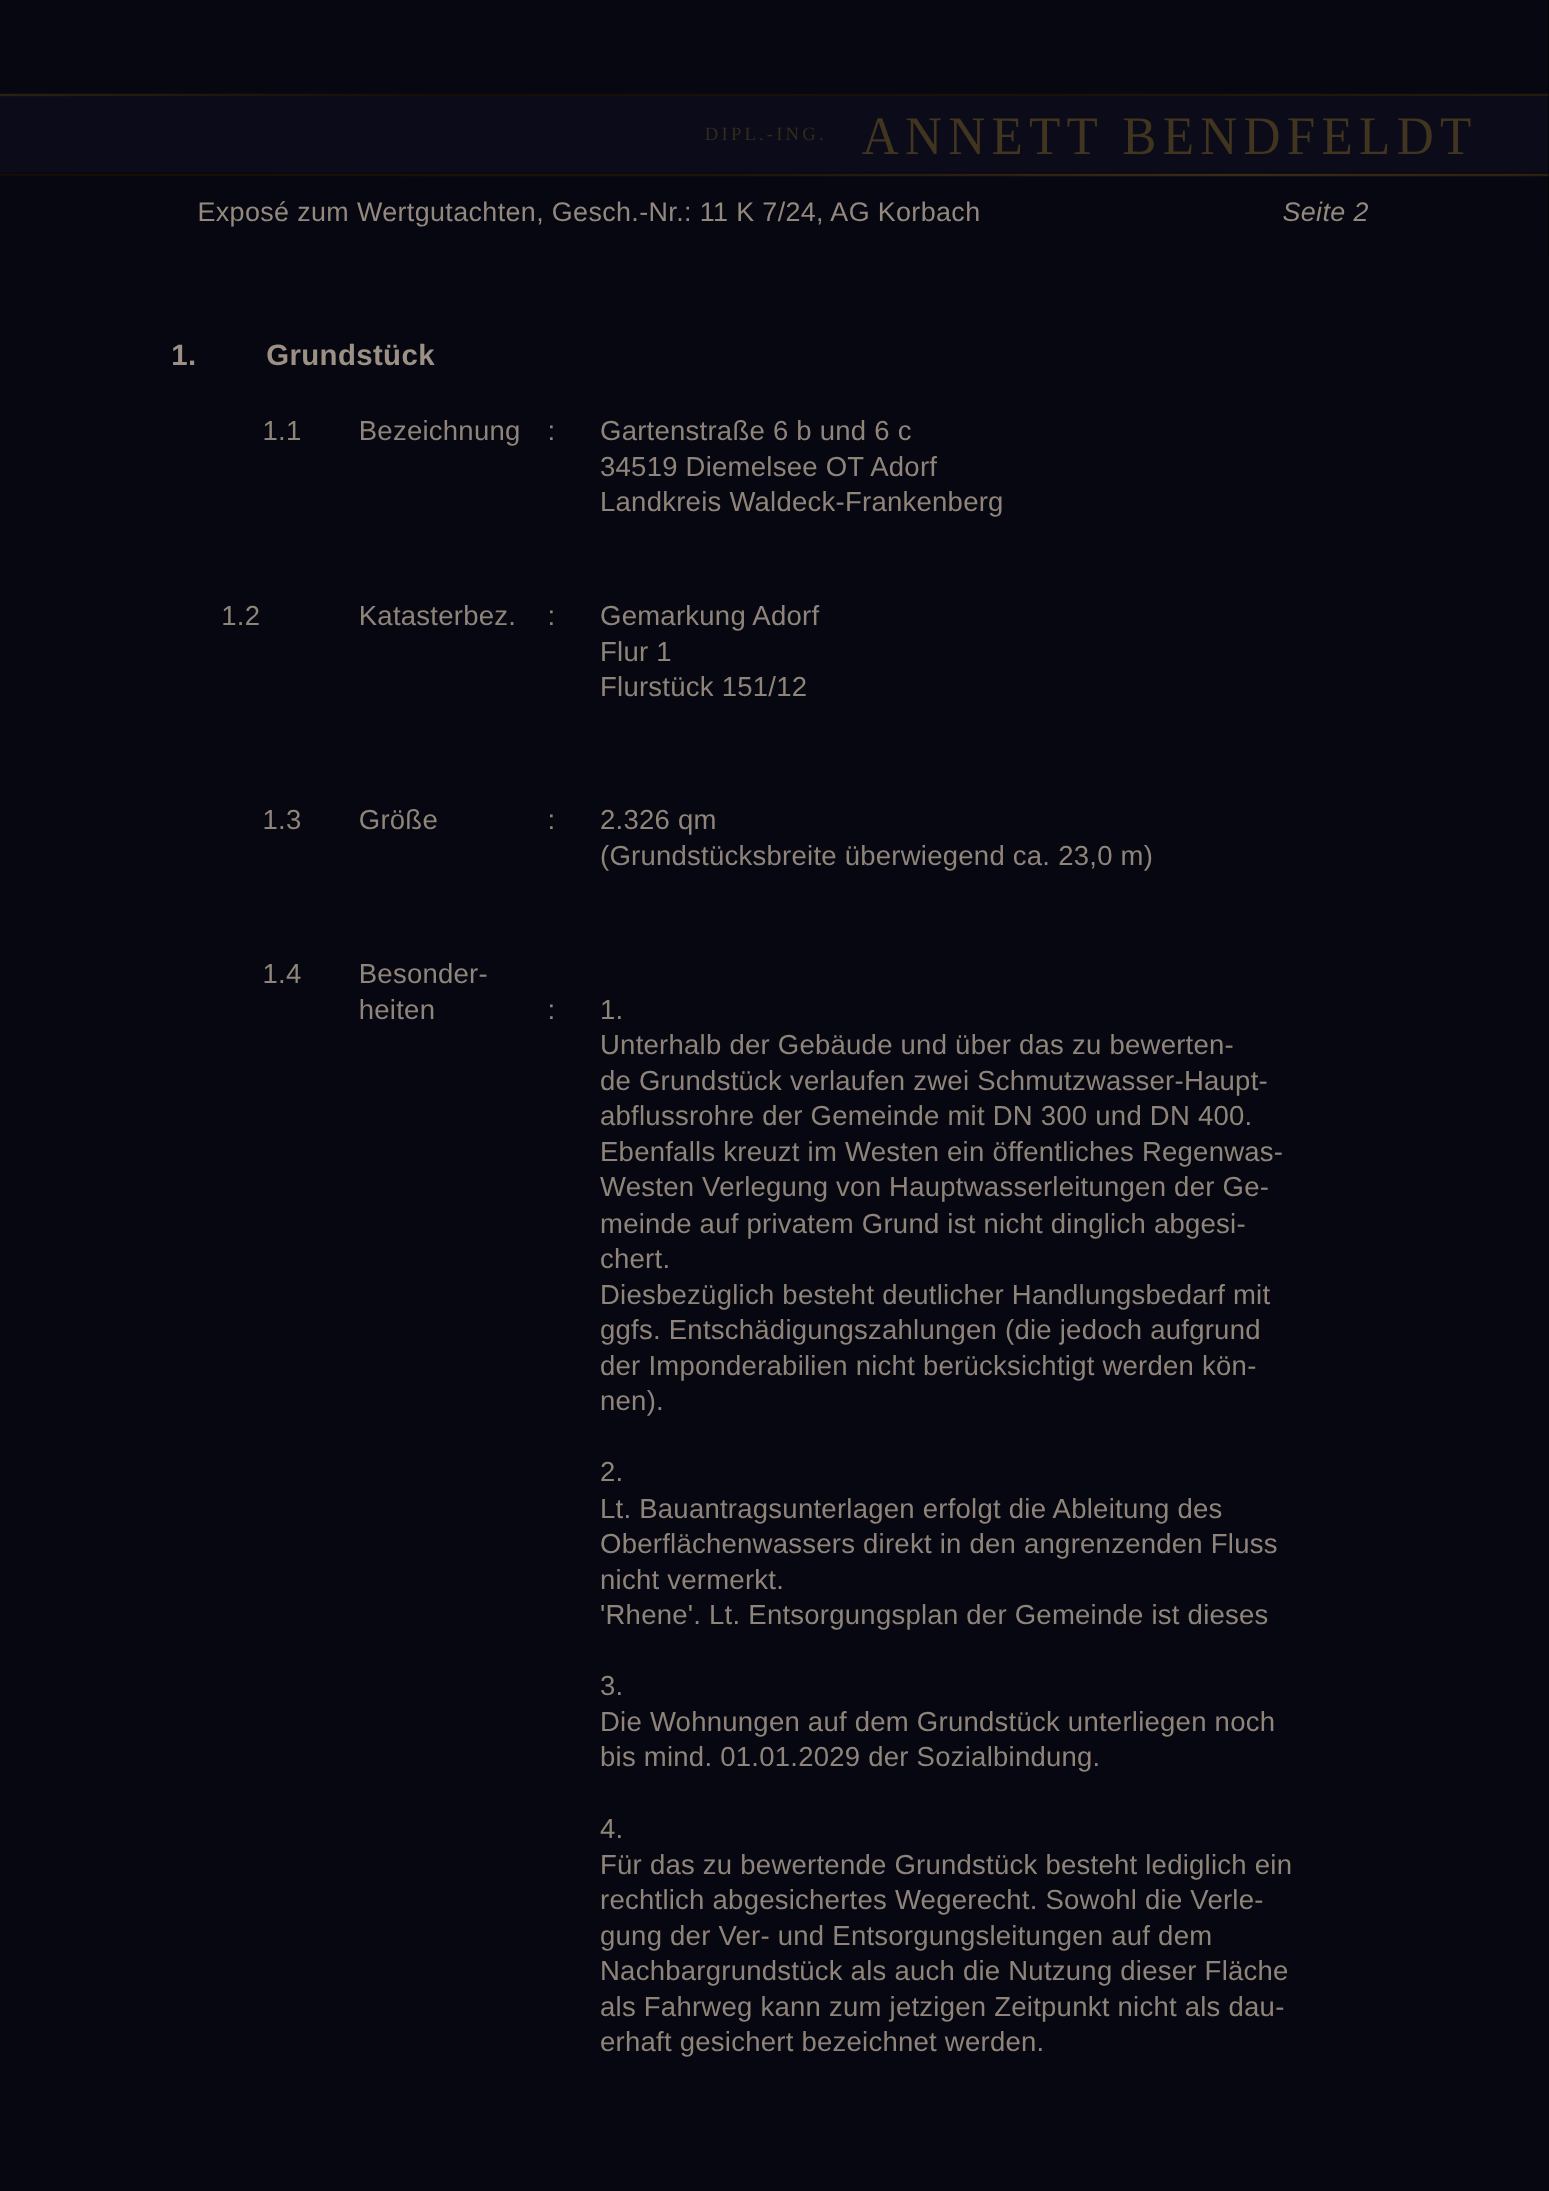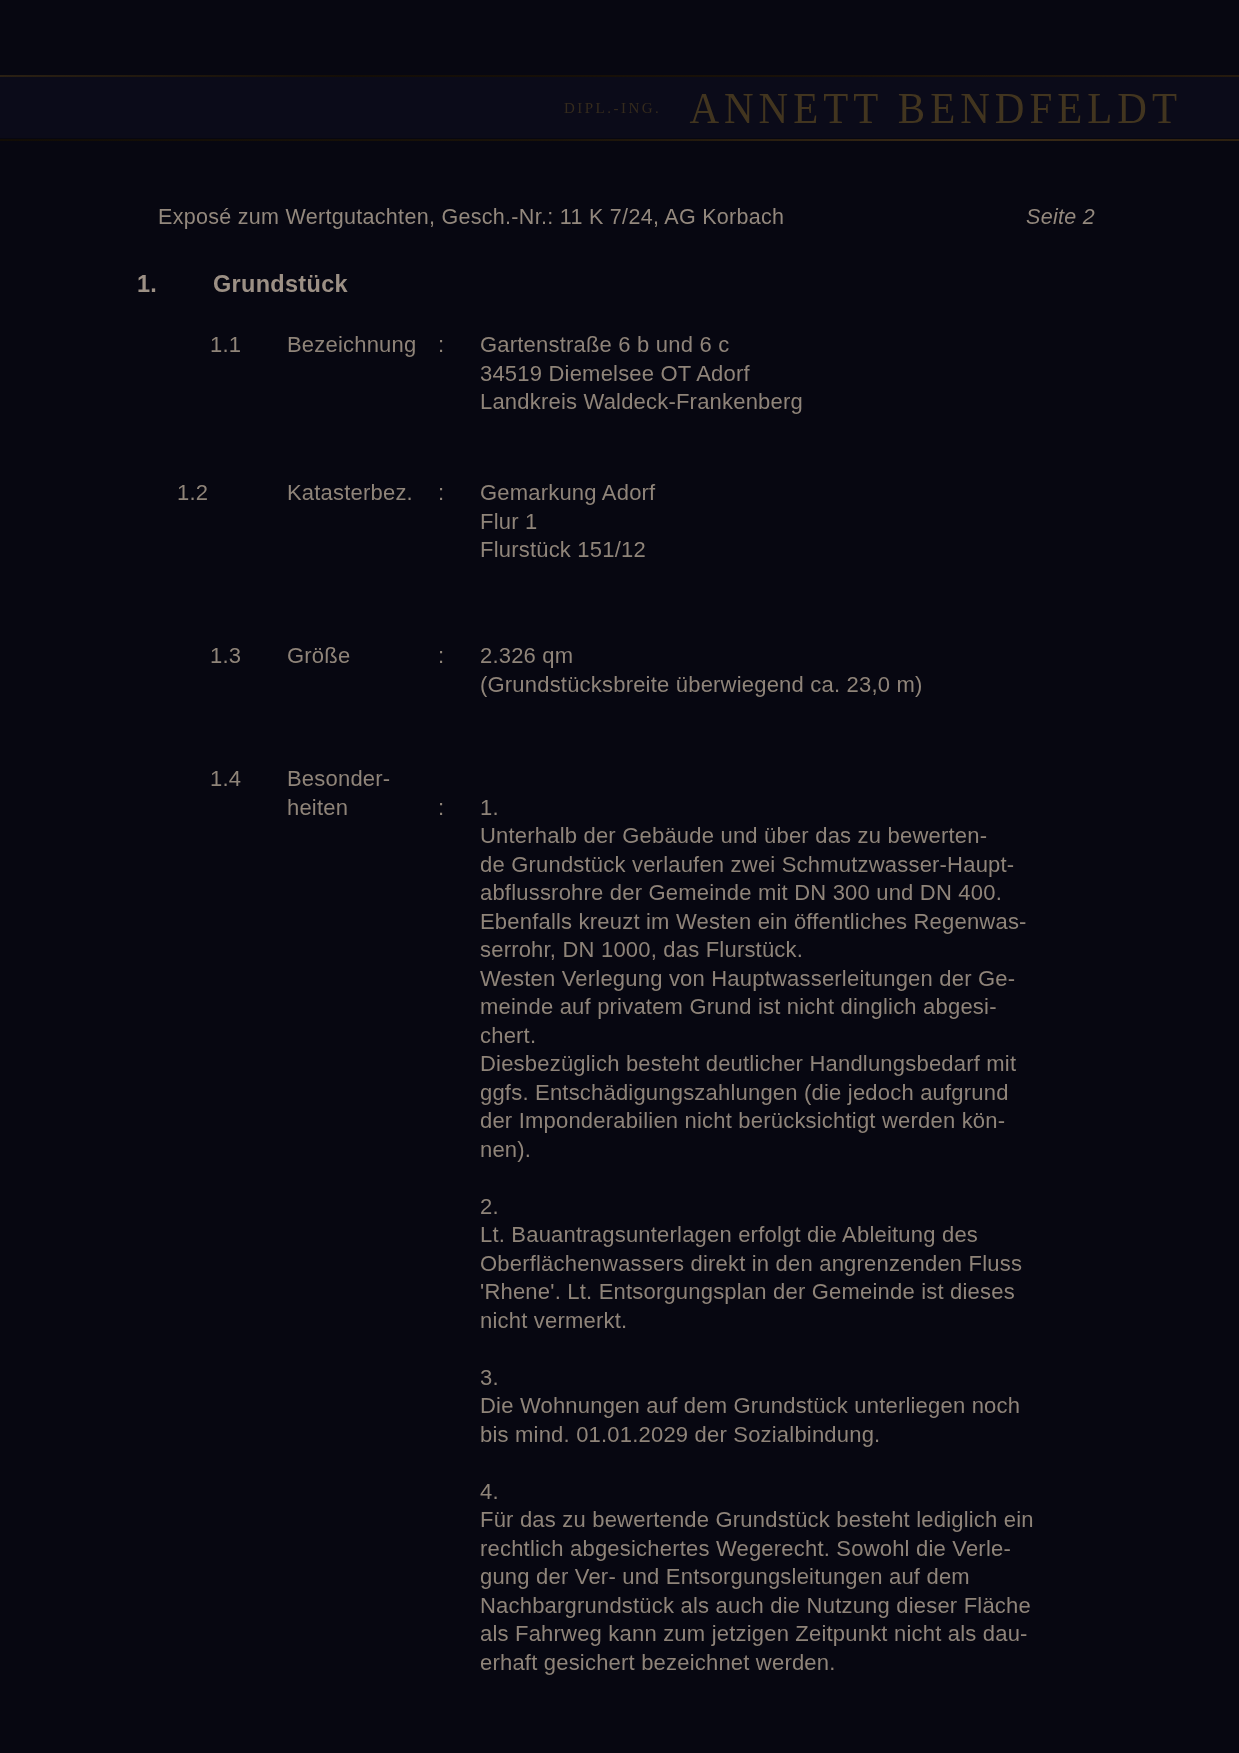--- a/index.html
+++ b/index.html
@@ -37,21 +37,21 @@
   }
   .logo-name{
     font-family:"Liberation Serif",serif;
     font-size:41px;letter-spacing:5px;
     color:#42351f;
     transform:scaleY(1.06);
     transform-origin:center;
   }
   
   .meta{position:absolute;top:158px;left:0;width:100%;height:30px;
-        font-size:21.5px;color:#93887d;letter-spacing:.3px;margin-top:47px;}
+        font-size:21.5px;color:#93887d;letter-spacing:.3px;}
   .meta-doc{position:absolute;left:158px;top:0;white-space:nowrap;}
   .meta-page{position:absolute;left:1026px;top:0;white-space:nowrap;font-style:italic;}
   
   .heading{position:absolute;top:271px;left:0;width:100%;height:30px;
            font-weight:bold;font-size:23.5px;color:#9c9085;letter-spacing:.3px;}
   .heading-num{position:absolute;left:137px;top:0;}
   .heading-title{position:absolute;left:213px;top:0;}
   
   .item{position:absolute;left:0;width:100%;
         font-size:22px;line-height:28.5px;letter-spacing:.2px;color:#8f8479;}
@@ -143,35 +143,34 @@
           <div class="line">heiten</div>
         </div>
         <div class="cell-colon">:</div>
         <div class="cell-value">
           <div class="para">
             <div class="line">1.</div>
             <div class="line">Unterhalb der Gebäude und über das zu bewerten-</div>
             <div class="line">de Grundstück verlaufen zwei Schmutzwasser-Haupt-</div>
             <div class="line">abflussrohre der Gemeinde mit DN 300 und DN 400.</div>
             <div class="line">Ebenfalls kreuzt im Westen ein öffentliches Regenwas-</div>
-            <div class="line">serrohr, DN 1000, das Flurstück.</div>
             <div class="line">Westen Verlegung von Hauptwasserleitungen der Ge-</div>
             <div class="line">meinde auf privatem Grund ist nicht dinglich abgesi-</div>
             <div class="line">chert.</div>
             <div class="line">Diesbezüglich besteht deutlicher Handlungsbedarf mit</div>
             <div class="line">ggfs. Entschädigungszahlungen (die jedoch aufgrund</div>
             <div class="line">der Imponderabilien nicht berücksichtigt werden kön-</div>
             <div class="line">nen).</div>
           </div>
           <div class="para">
             <div class="line">2.</div>
             <div class="line">Lt. Bauantragsunterlagen erfolgt die Ableitung des</div>
             <div class="line">Oberflächenwassers direkt in den angrenzenden Fluss</div>
+            <div class="line">nicht vermerkt.</div>
             <div class="line">'Rhene'. Lt. Entsorgungsplan der Gemeinde ist dieses</div>
-            <div class="line">nicht vermerkt.</div>
           </div>
           <div class="para">
             <div class="line">3.</div>
             <div class="line">Die Wohnungen auf dem Grundstück unterliegen noch</div>
             <div class="line">bis mind. 01.01.2029 der Sozialbindung.</div>
           </div>
           <div class="para">
             <div class="line">4.</div>
             <div class="line">Für das zu bewertende Grundstück besteht lediglich ein</div>
             <div class="line">rechtlich abgesichertes Wegerecht. Sowohl die Verle-</div>

